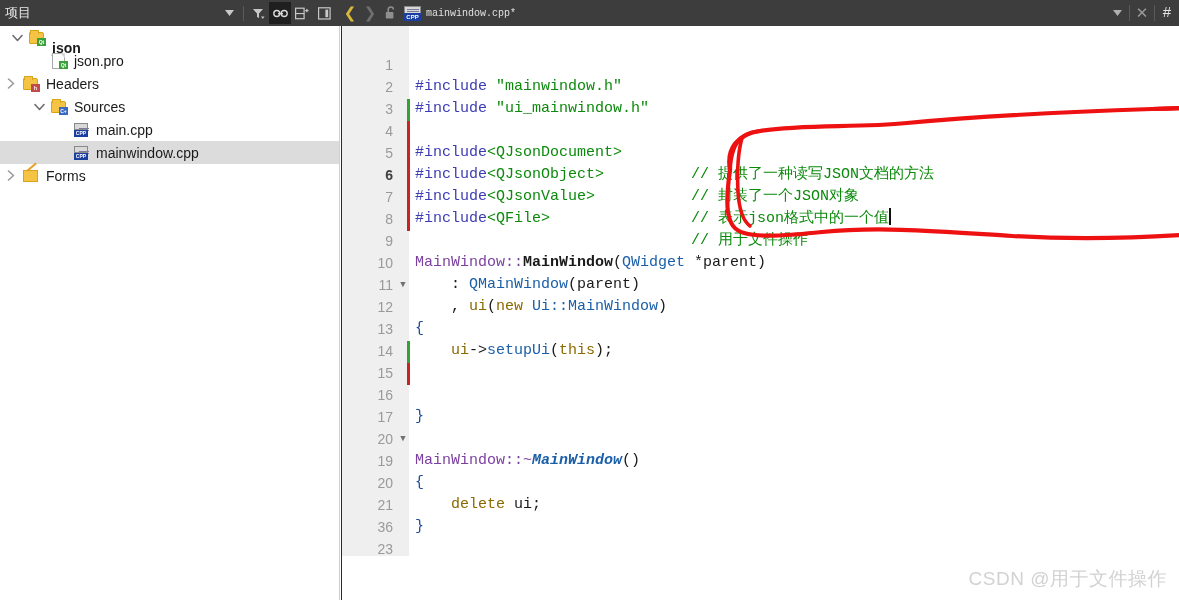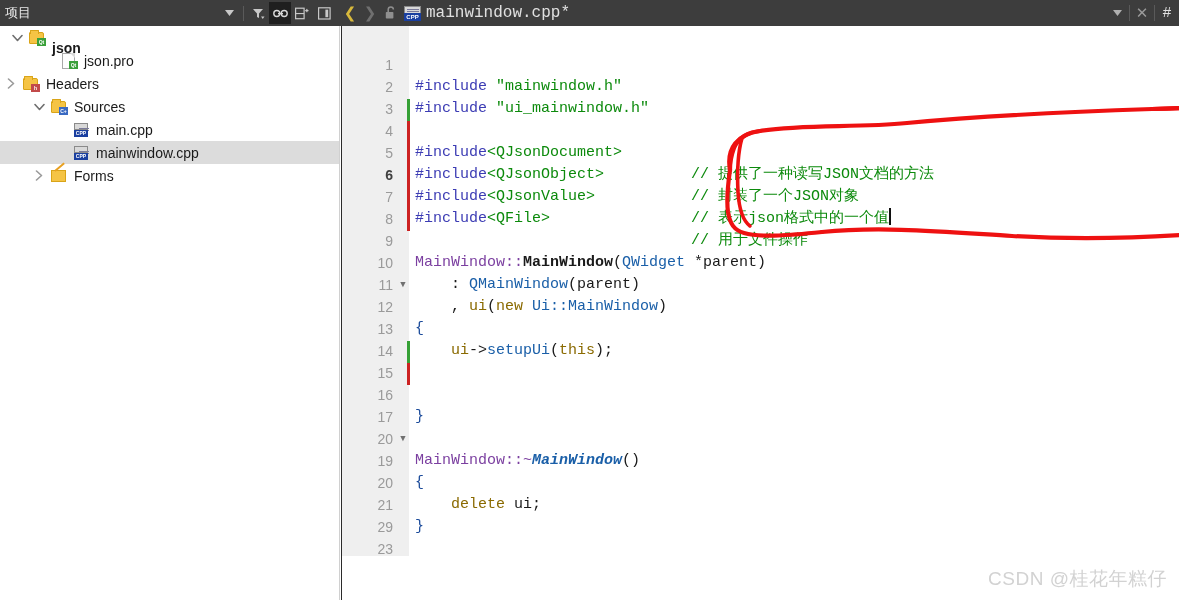--- a/index.html
+++ b/index.html
@@ -86,21 +86,21 @@
   }
   .fti-bot {
     position: absolute; left: 0; bottom: 0; width: 17px; height: 8px;
     background: #1a3fa0; display: flex; align-items: center; justify-content: center;
     color: #fff; font-size: 6px; font-family: "Liberation Sans", sans-serif;
     font-weight: bold; letter-spacing: 0px; line-height: 8px;
   }
   .tab-name {
     color: #e0e0e0;
     font-family: "Liberation Mono", monospace;
-    font-size: 16px;
+    font-size: 10px;
     white-space: nowrap;
   }
   .tab-right {
     position: absolute; right: 0; top: 0; height: 26px;
     display: flex; align-items: center;
   }
   .tab-ctrl {
     width: 24px; height: 26px;
     display: flex; align-items: center; justify-content: center;
     color: #a8a8a8; font-size: 12px; cursor: default;
@@ -362,21 +362,21 @@
           <svg width="11" height="8" viewBox="0 0 11 8">
             <path d="M1 1.5 L5.5 6.5 L10 1.5" fill="none" stroke="#6f6f6f" stroke-width="1.6" stroke-linecap="round" stroke-linejoin="round"></path>
           </svg>
         </span>
         <span class="ic">
           <span class="ic-folder"></span>
           <span class="badge">Qt</span>
         </span>
         <span class="lbl-bold">json</span>
       </div>
-      <div class="tree-row" style="padding-left: 38px; align-items: center;">
+      <div class="tree-row" style="padding-left: 28px; align-items: center;">
         <span class="twisty empty"></span>
         <span class="ic">
           <span class="ic-doc"></span>
           <span class="badge">Qt</span>
         </span>
         <span>json.pro</span>
       </div>
       <div class="tree-row" style="">
         <span class="twisty">
           <svg width="8" height="11" viewBox="0 0 8 11">
@@ -414,21 +414,21 @@
       <div class="tree-row selected" style="padding-left: 50px;">
         <span class="twisty empty"></span>
         <span class="ic">
           <span class="ic-cpp-top">
             <span class="ic-cpp-lines"></span>
           </span>
           <span class="ic-cpp-bot">CPP</span>
         </span>
         <span>mainwindow.cpp</span>
       </div>
-      <div class="tree-row" style="padding-left: 28px;">
+      <div class="tree-row" style="">
         <span class="twisty">
           <svg width="8" height="11" viewBox="0 0 8 11">
             <path d="M1.5 1 L6.5 5.5 L1.5 10" fill="none" stroke="#9a9a9a" stroke-width="1.6" stroke-linecap="round" stroke-linejoin="round"></path>
           </svg>
         </span>
         <span class="ic">
           <span class="ic-form"></span>
         </span>
         <span>Forms</span>
       </div>
@@ -520,21 +520,21 @@
         <div class="chgbar chg-green" style="top: 315px; height: 22px;"></div>
         <div class="lnum" style="top: 336px;">15</div>
         <div class="chgbar chg-red" style="top: 337px; height: 22px;"></div>
         <div class="lnum" style="top: 358px;">16</div>
         <div class="lnum" style="top: 380px;">17</div>
         <div class="lnum" style="top: 402px;">20</div>
         <div class="fold" style="top: 402px;">▼</div>
         <div class="lnum" style="top: 424px;">19</div>
         <div class="lnum" style="top: 446px;">20</div>
         <div class="lnum" style="top: 468px;">21</div>
-        <div class="lnum" style="top: 490px;">29</div>
+        <div class="lnum" style="top: 490px;">36</div>
         <div class="lnum" style="top: 512px;">23</div>
       </div>
 
     <svg class="annot" viewBox="0 0 838 574" width="838" height="574">
       <path d="M 48 118 C 44 96, 56 82, 78 79
                C 120 72, 175 76, 225 71
                C 300 64, 380 60, 470 57
                C 560 54, 640 52, 690 58
                C 715 61, 702 64, 694 60
                C 690 58, 700 55, 706 57" fill="none" stroke="#ee1111" stroke-width="4.2" stroke-linecap="round"></path>
@@ -549,14 +549,14 @@
                C 706 120, 704 96, 700 76
                C 698 66, 696 60, 690 58" fill="none" stroke="#ee1111" stroke-width="4.2" stroke-linecap="round"></path>
       <path d="M 78 79 C 66 80, 56 86, 52 96
                C 49 104, 48 112, 48 118" fill="none" stroke="#ee1111" stroke-width="4.2" stroke-linecap="round"></path>
 
       <path d="M 60 86 C 56 100, 55 120, 56 140
                C 57 156, 60 168, 68 174" fill="none" stroke="#ee1111" stroke-width="3.6" stroke-linecap="round"></path>
     </svg>
   </div>
 
-  <div class="watermark">CSDN @桂花年糕仔</div>
+  <div class="watermark">CSDN @用于文件操作</div>
 </div>
 
 </body></html>

